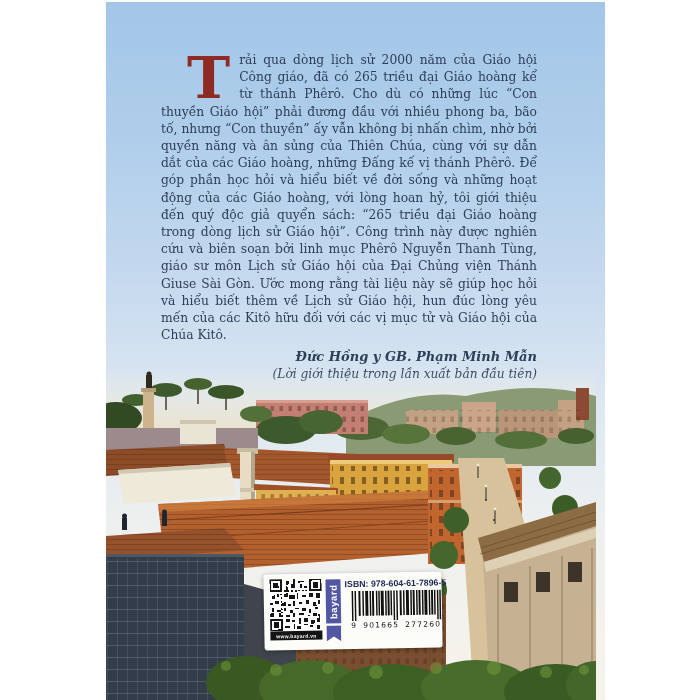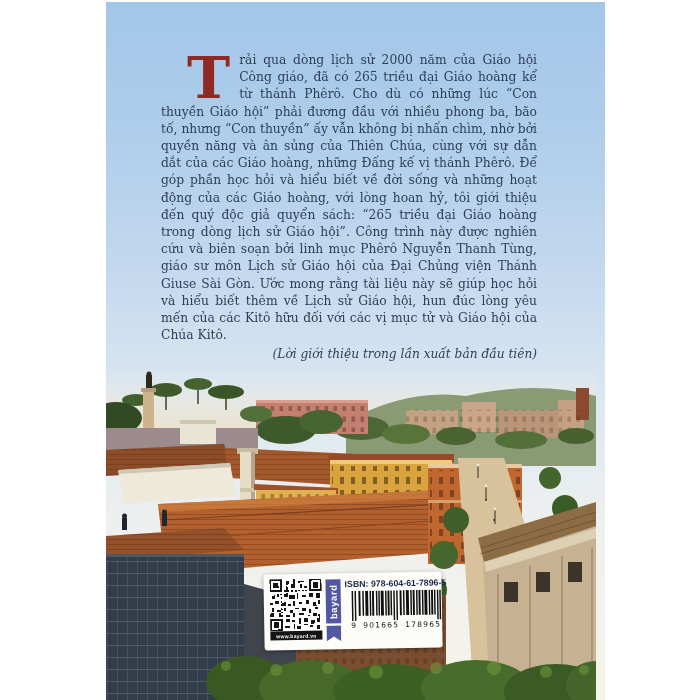--- a/index.html
+++ b/index.html
@@ -55,20 +55,21 @@
     font:7.5px "DejaVu Sans",sans-serif;color:#111;margin-top:0px;letter-spacing:1.2px;}
 </style>
 </head>
 <body>
 
 <div class="stage">
   <div class="cover">
 
     <div class="blurb">
       <p>Trải qua dòng lịch sử 2000 năm của Giáo hội Công giáo, đã có 265 triều đại Giáo hoàng kể từ thánh Phêrô. Cho dù có những lúc “Con thuyền Giáo hội” phải đương đầu với nhiều phong ba, bão tố, nhưng “Con thuyền” ấy vẫn không bị nhấn chìm, nhờ bởi quyền năng và ân sủng của Thiên Chúa, cùng với sự dẫn dắt của các Giáo hoàng, những Đấng kế vị thánh Phêrô. Để góp phần học hỏi và hiểu biết về đời sống và những hoạt động của các Giáo hoàng, với lòng hoan hỷ, tôi giới thiệu đến quý độc giả quyển sách: “265 triều đại Giáo hoàng trong dòng lịch sử Giáo hội”. Công trình này được nghiên cứu và biên soạn bởi linh mục Phêrô Nguyễn Thanh Tùng, giáo sư môn Lịch sử Giáo hội của Đại Chủng viện Thánh Giuse Sài Gòn. Ước mong rằng tài liệu này sẽ giúp học hỏi và hiểu biết thêm về Lịch sử Giáo hội, hun đúc lòng yêu mến của các Kitô hữu đối với các vị mục tử và Giáo hội của Chúa Kitô.</p>
+      <div class="signature">Đức Hồng y GB. Phạm Minh Mẫn</div>
       <div class="note">(Lời giới thiệu trong lần xuất bản đầu tiên)</div>
     </div>
 
     <svg class="photo" viewBox="0 0 490 330" preserveAspectRatio="none" aria-hidden="true">
       <defs>
         <pattern id="winA" width="11" height="13" patternUnits="userSpaceOnUse">
           <rect x="3" y="3" width="4" height="7" fill="rgba(45,25,15,.5)"></rect>
         </pattern>
         <pattern id="winB" width="9" height="11" patternUnits="userSpaceOnUse">
           <rect x="2.5" y="2.5" width="3.5" height="5.5" fill="rgba(60,30,10,.45)"></rect>
@@ -317,19 +318,19 @@
               <rect x="81.5" y="0" width="1.5" height="30"></rect>
             <rect x="84" y="0" width="2" height="30"></rect>
               <rect x="87" y="0" width="1.5" height="30"></rect>
             <rect x="90" y="0" width="1.5" height="36"></rect>
               <rect x="92.5" y="0" width="1.5" height="36"></rect>
           </g>
         </svg>
         <div class="digits">
           <span>9</span>
           <span>901665</span>
-          <span>178965</span>
+          <span>277260</span>
         </div>
       </div>
     </div>
 
   </div>
 </div>
 
 </body></html>

